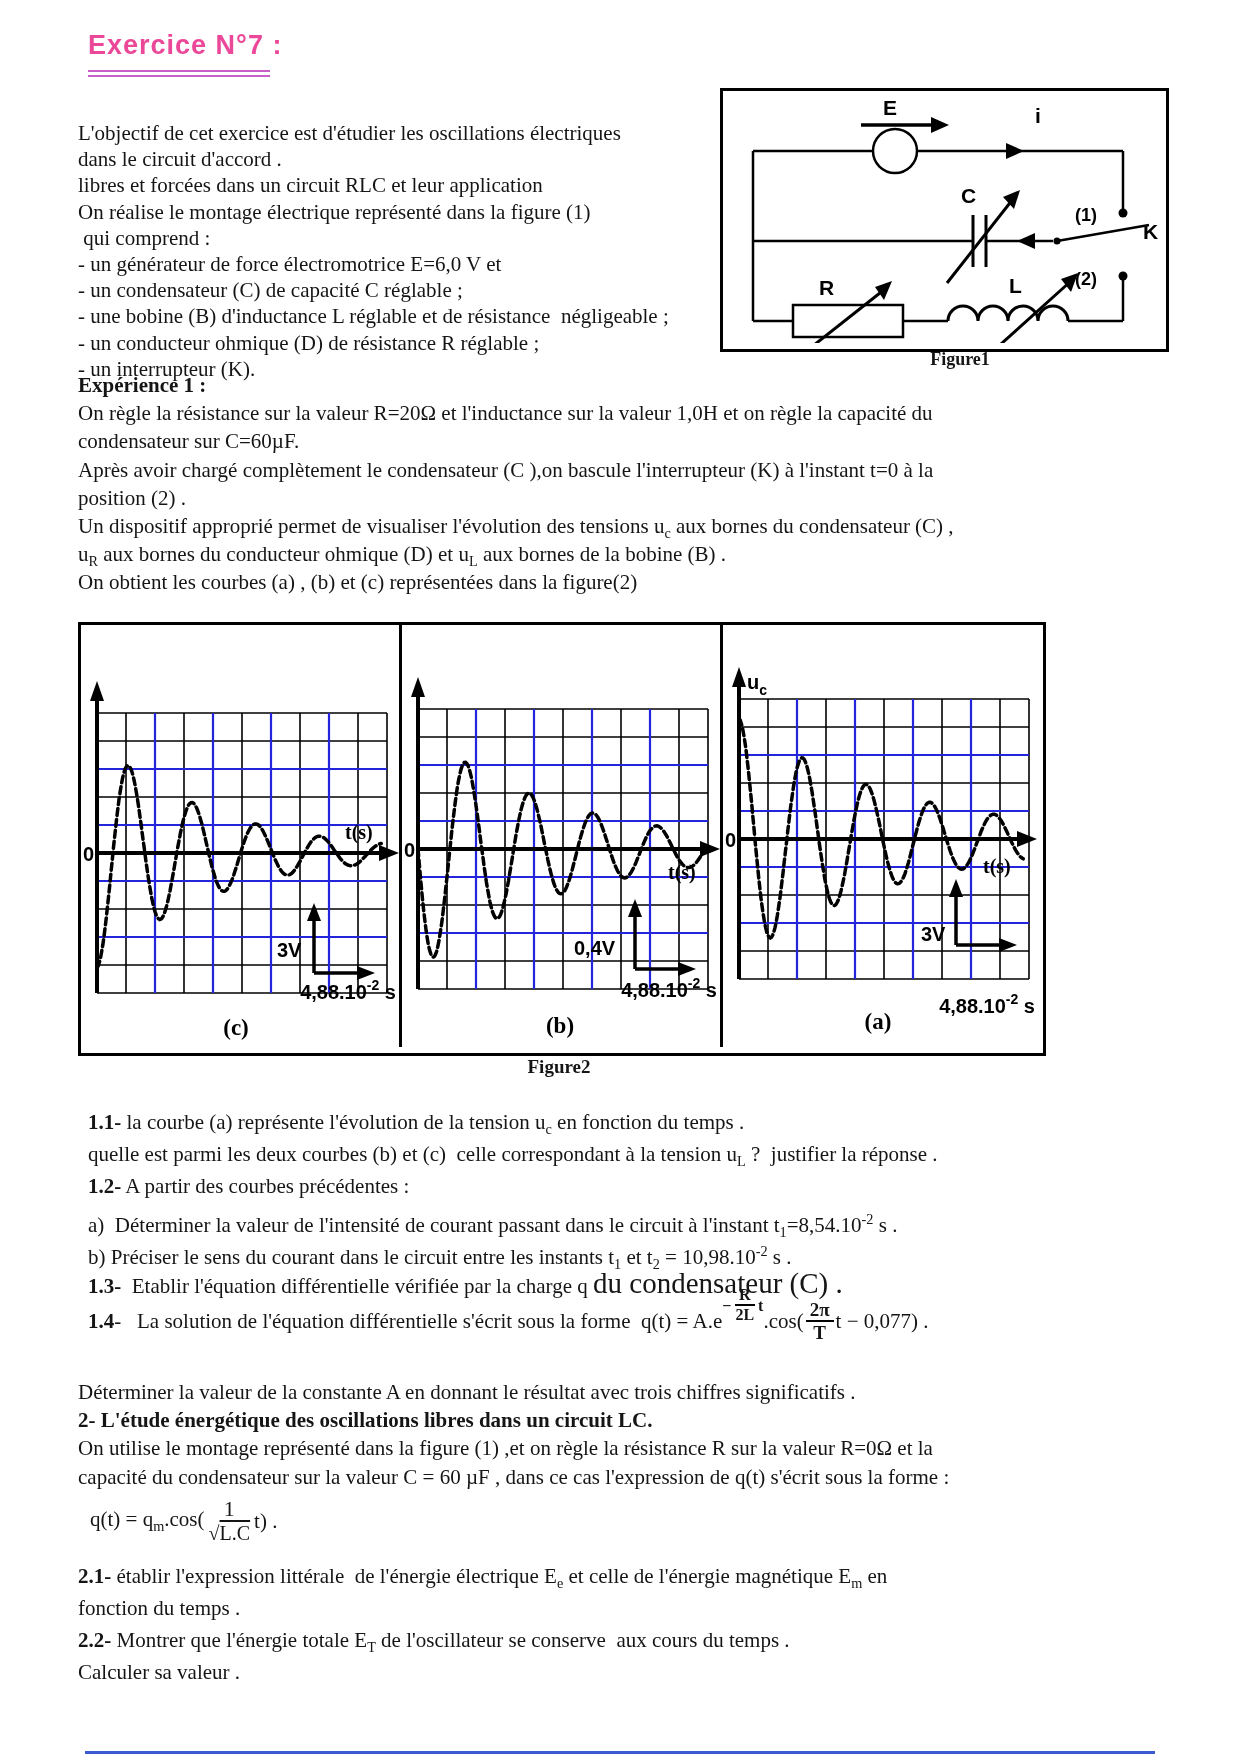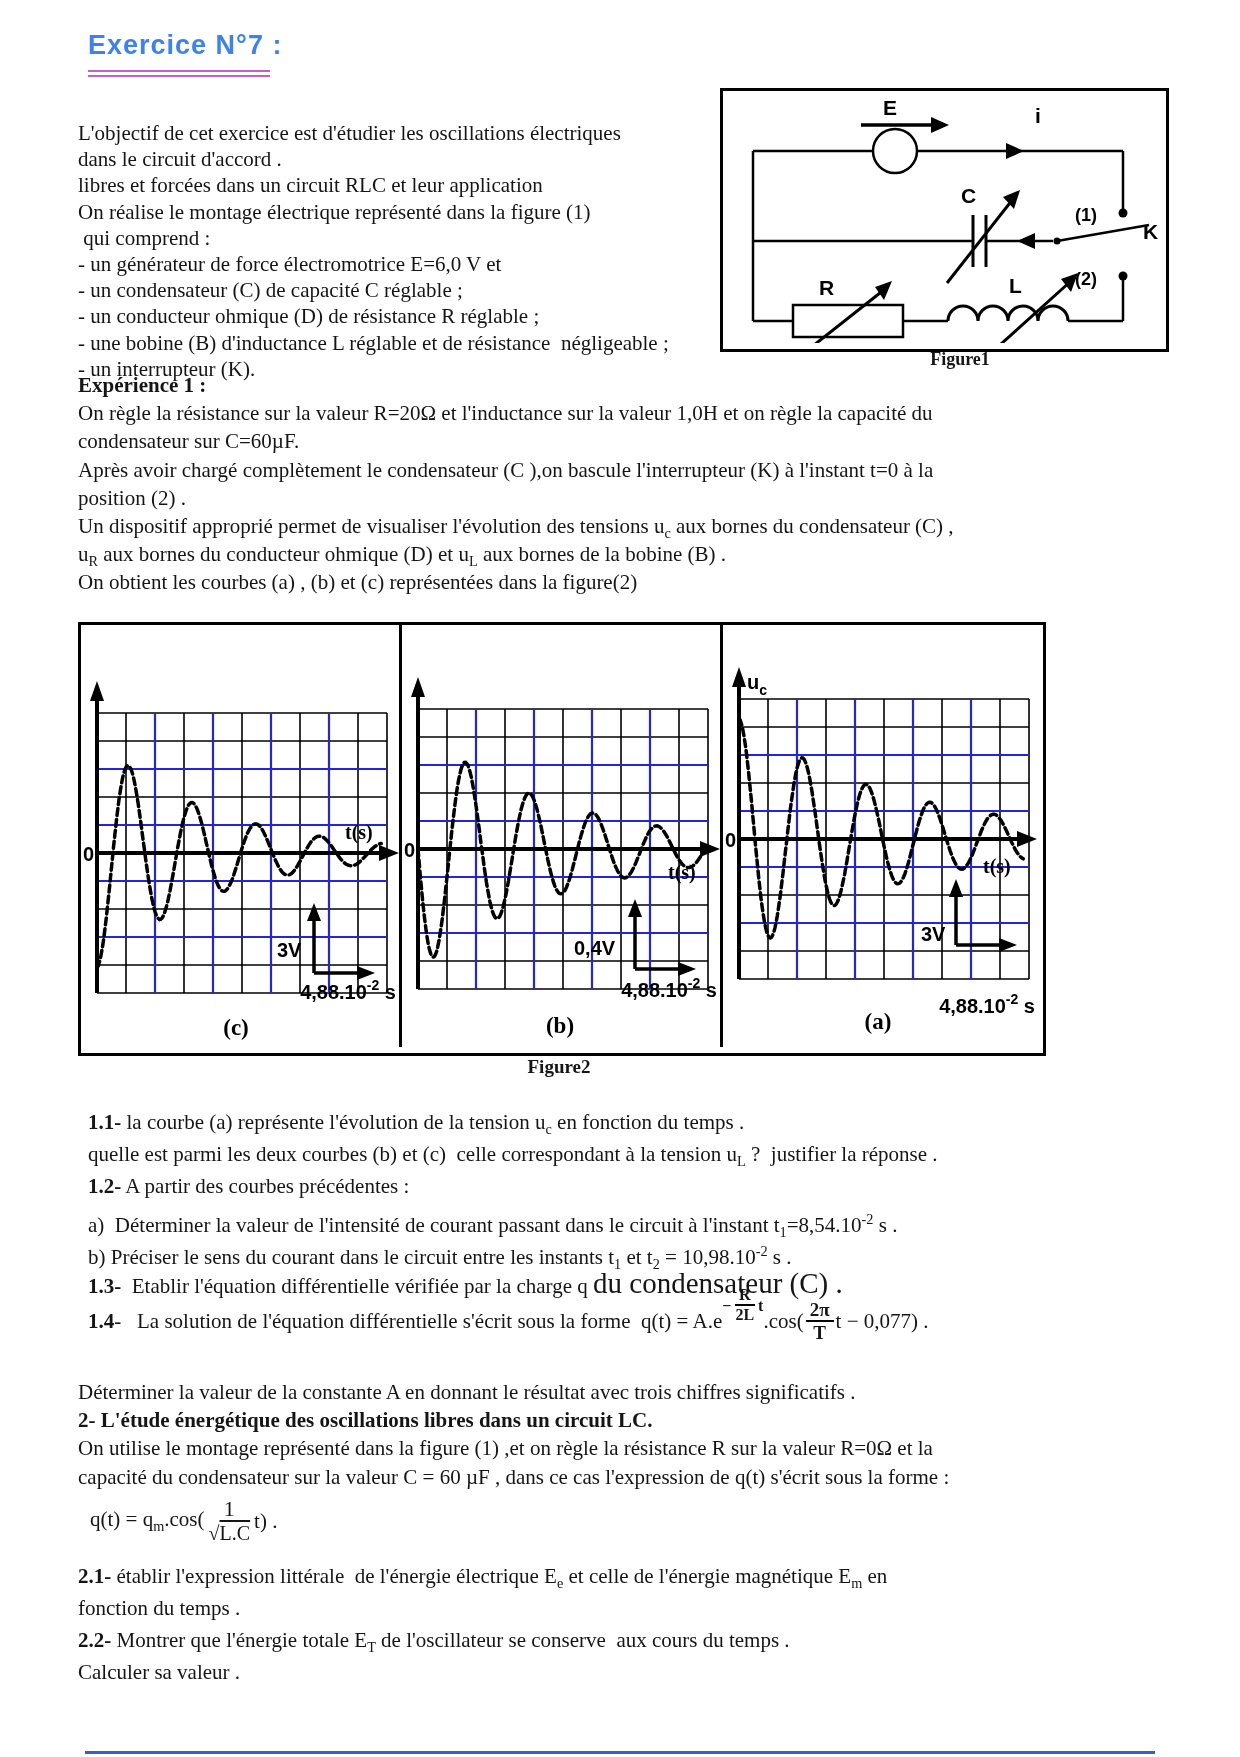--- a/index.html
+++ b/index.html
@@ -1,21 +1,21 @@
 <!DOCTYPE html>
 <html><head>
 <meta charset="utf-8">
 <style>
   html,body{margin:0;padding:0;background:#ffffff;}
   #page{position:relative;width:1240px;height:1757px;background:#ffffff;overflow:hidden;
         font-family:"Liberation Serif",serif;color:#151515;}
   .abs{position:absolute;}
   
   #title{left:88px;top:30px;font-family:"Liberation Sans",sans-serif;font-weight:bold;
-         font-size:27px;letter-spacing:1px;color:#3b82f6;}
+         font-size:27px;letter-spacing:1px;color:#ec4899;}
   #title-underline{left:88px;top:70px;width:182px;height:3px;
          border-top:2px solid #c85fc8;border-bottom:2px solid #c85fc8;}
   
   .tblock{position:absolute;font-size:21px;}
   .tblock .line{white-space:pre;}
   #intro{left:78px;top:84px;margin-top:36px;}  #intro .line{line-height:26.2px;height:26.2px;}
   #sec1{left:78px;top:371px;}  #sec1 .line{line-height:28.2px;height:28.2px;}
   #quest{left:88px;top:1106px;} #quest .line{line-height:32.2px;height:32.2px;}
   #after14{left:78px;top:1378px;} #after14 .line{line-height:28.2px;height:28.2px;font-family:Liberation Serif, serif;}
   #sec21{left:78px;top:1560px;} #sec21 .line{line-height:32px;height:32px;}
@@ -57,22 +57,22 @@
   <div id="title-underline" class="abs"></div>
 
   <div id="intro" class="tblock">
     <div class="line">L'objectif de cet exercice est d'étudier les oscillations électriques</div>
     <div class="line">dans le circuit d'accord .</div>
     <div class="line">libres et forcées dans un circuit RLC et leur application</div>
     <div class="line">On réalise le montage électrique représenté dans la figure (1)</div>
     <div class="line"> qui comprend :</div>
     <div class="line">- un générateur de force électromotrice E=6,0 V et</div>
     <div class="line">- un condensateur (C) de capacité C réglable ;</div>
+    <div class="line">- une bobine (B) d'inductance L réglable et de résistance  négligeable ;</div>
     <div class="line">- un conducteur ohmique (D) de résistance R réglable ;</div>
-    <div class="line">- une bobine (B) d'inductance L réglable et de résistance  négligeable ;</div>
     <div class="line">- un interrupteur (K).</div>
   </div>
 
   <div id="fig1-box" class="abs">
     <svg width="437" height="252" viewBox="0 0 437 252">
 
       <line x1="30" y1="60" x2="30" y2="230" stroke="#000" stroke-width="2.5"></line>
       <line x1="30" y1="60" x2="150" y2="60" stroke="#000" stroke-width="2.5"></line>
       <circle cx="172" cy="60" r="22" fill="none" stroke="#000" stroke-width="2.5"></circle>
       <line x1="194" y1="60" x2="400" y2="60" stroke="#000" stroke-width="2.5"></line>

